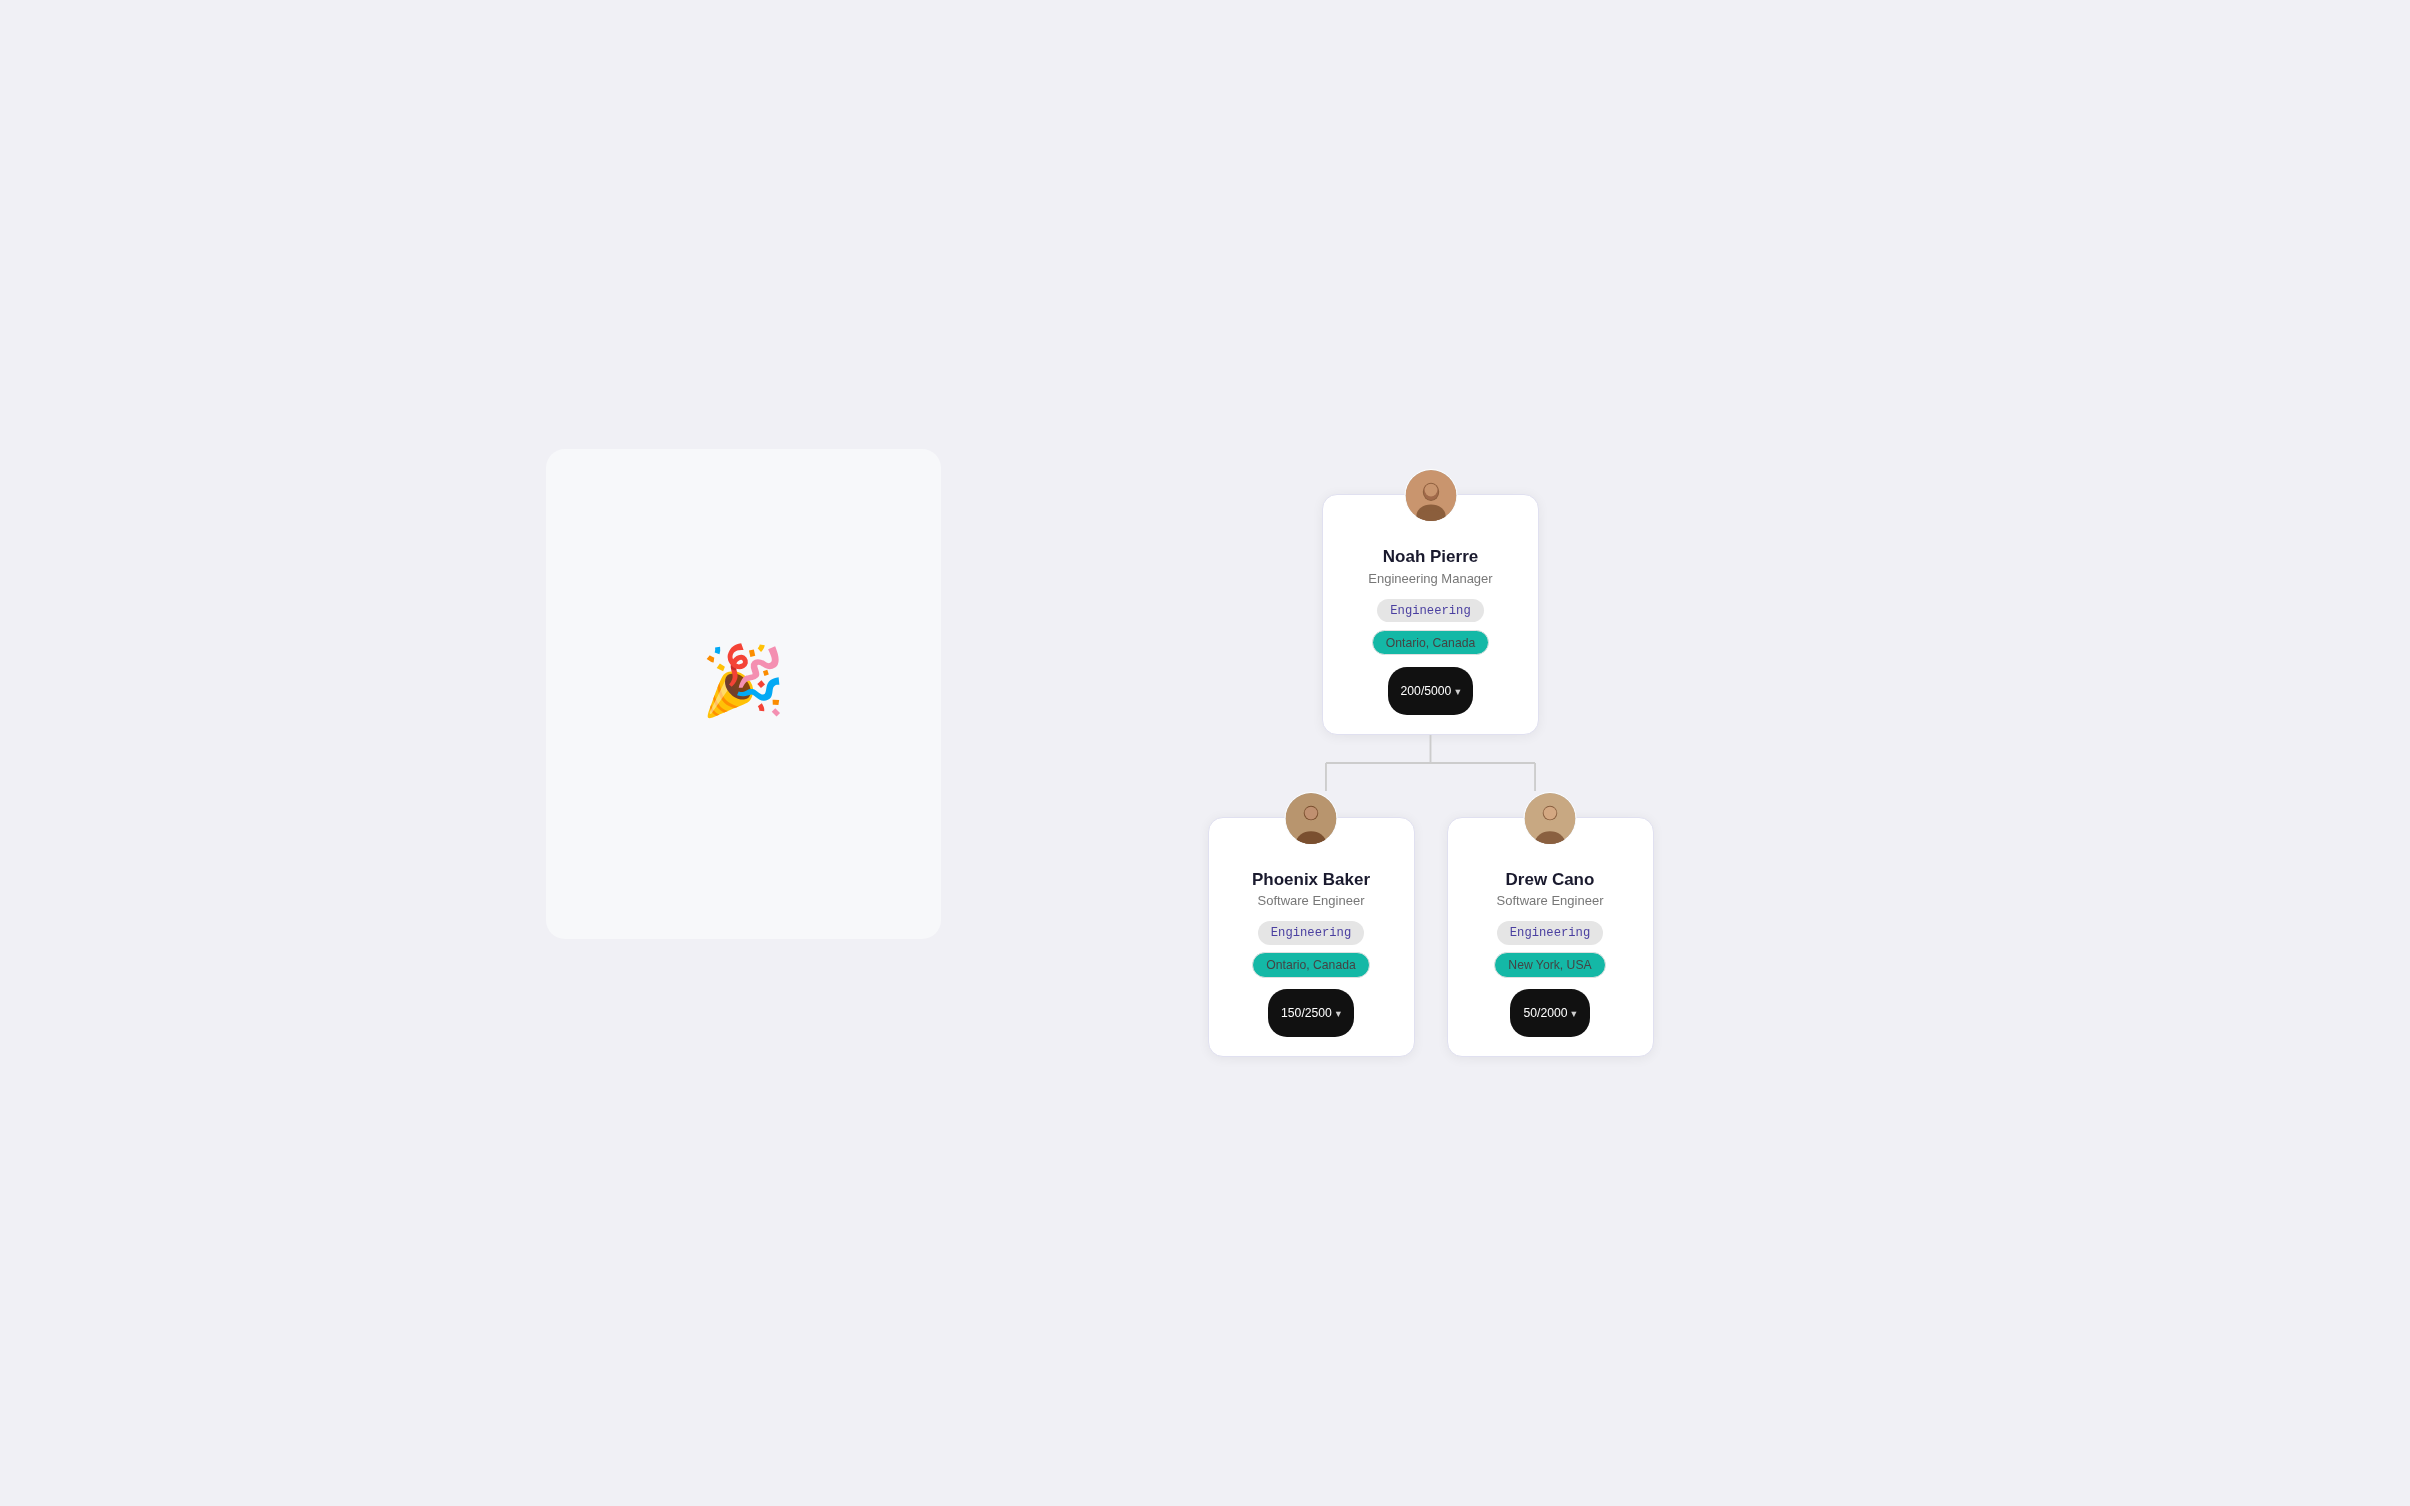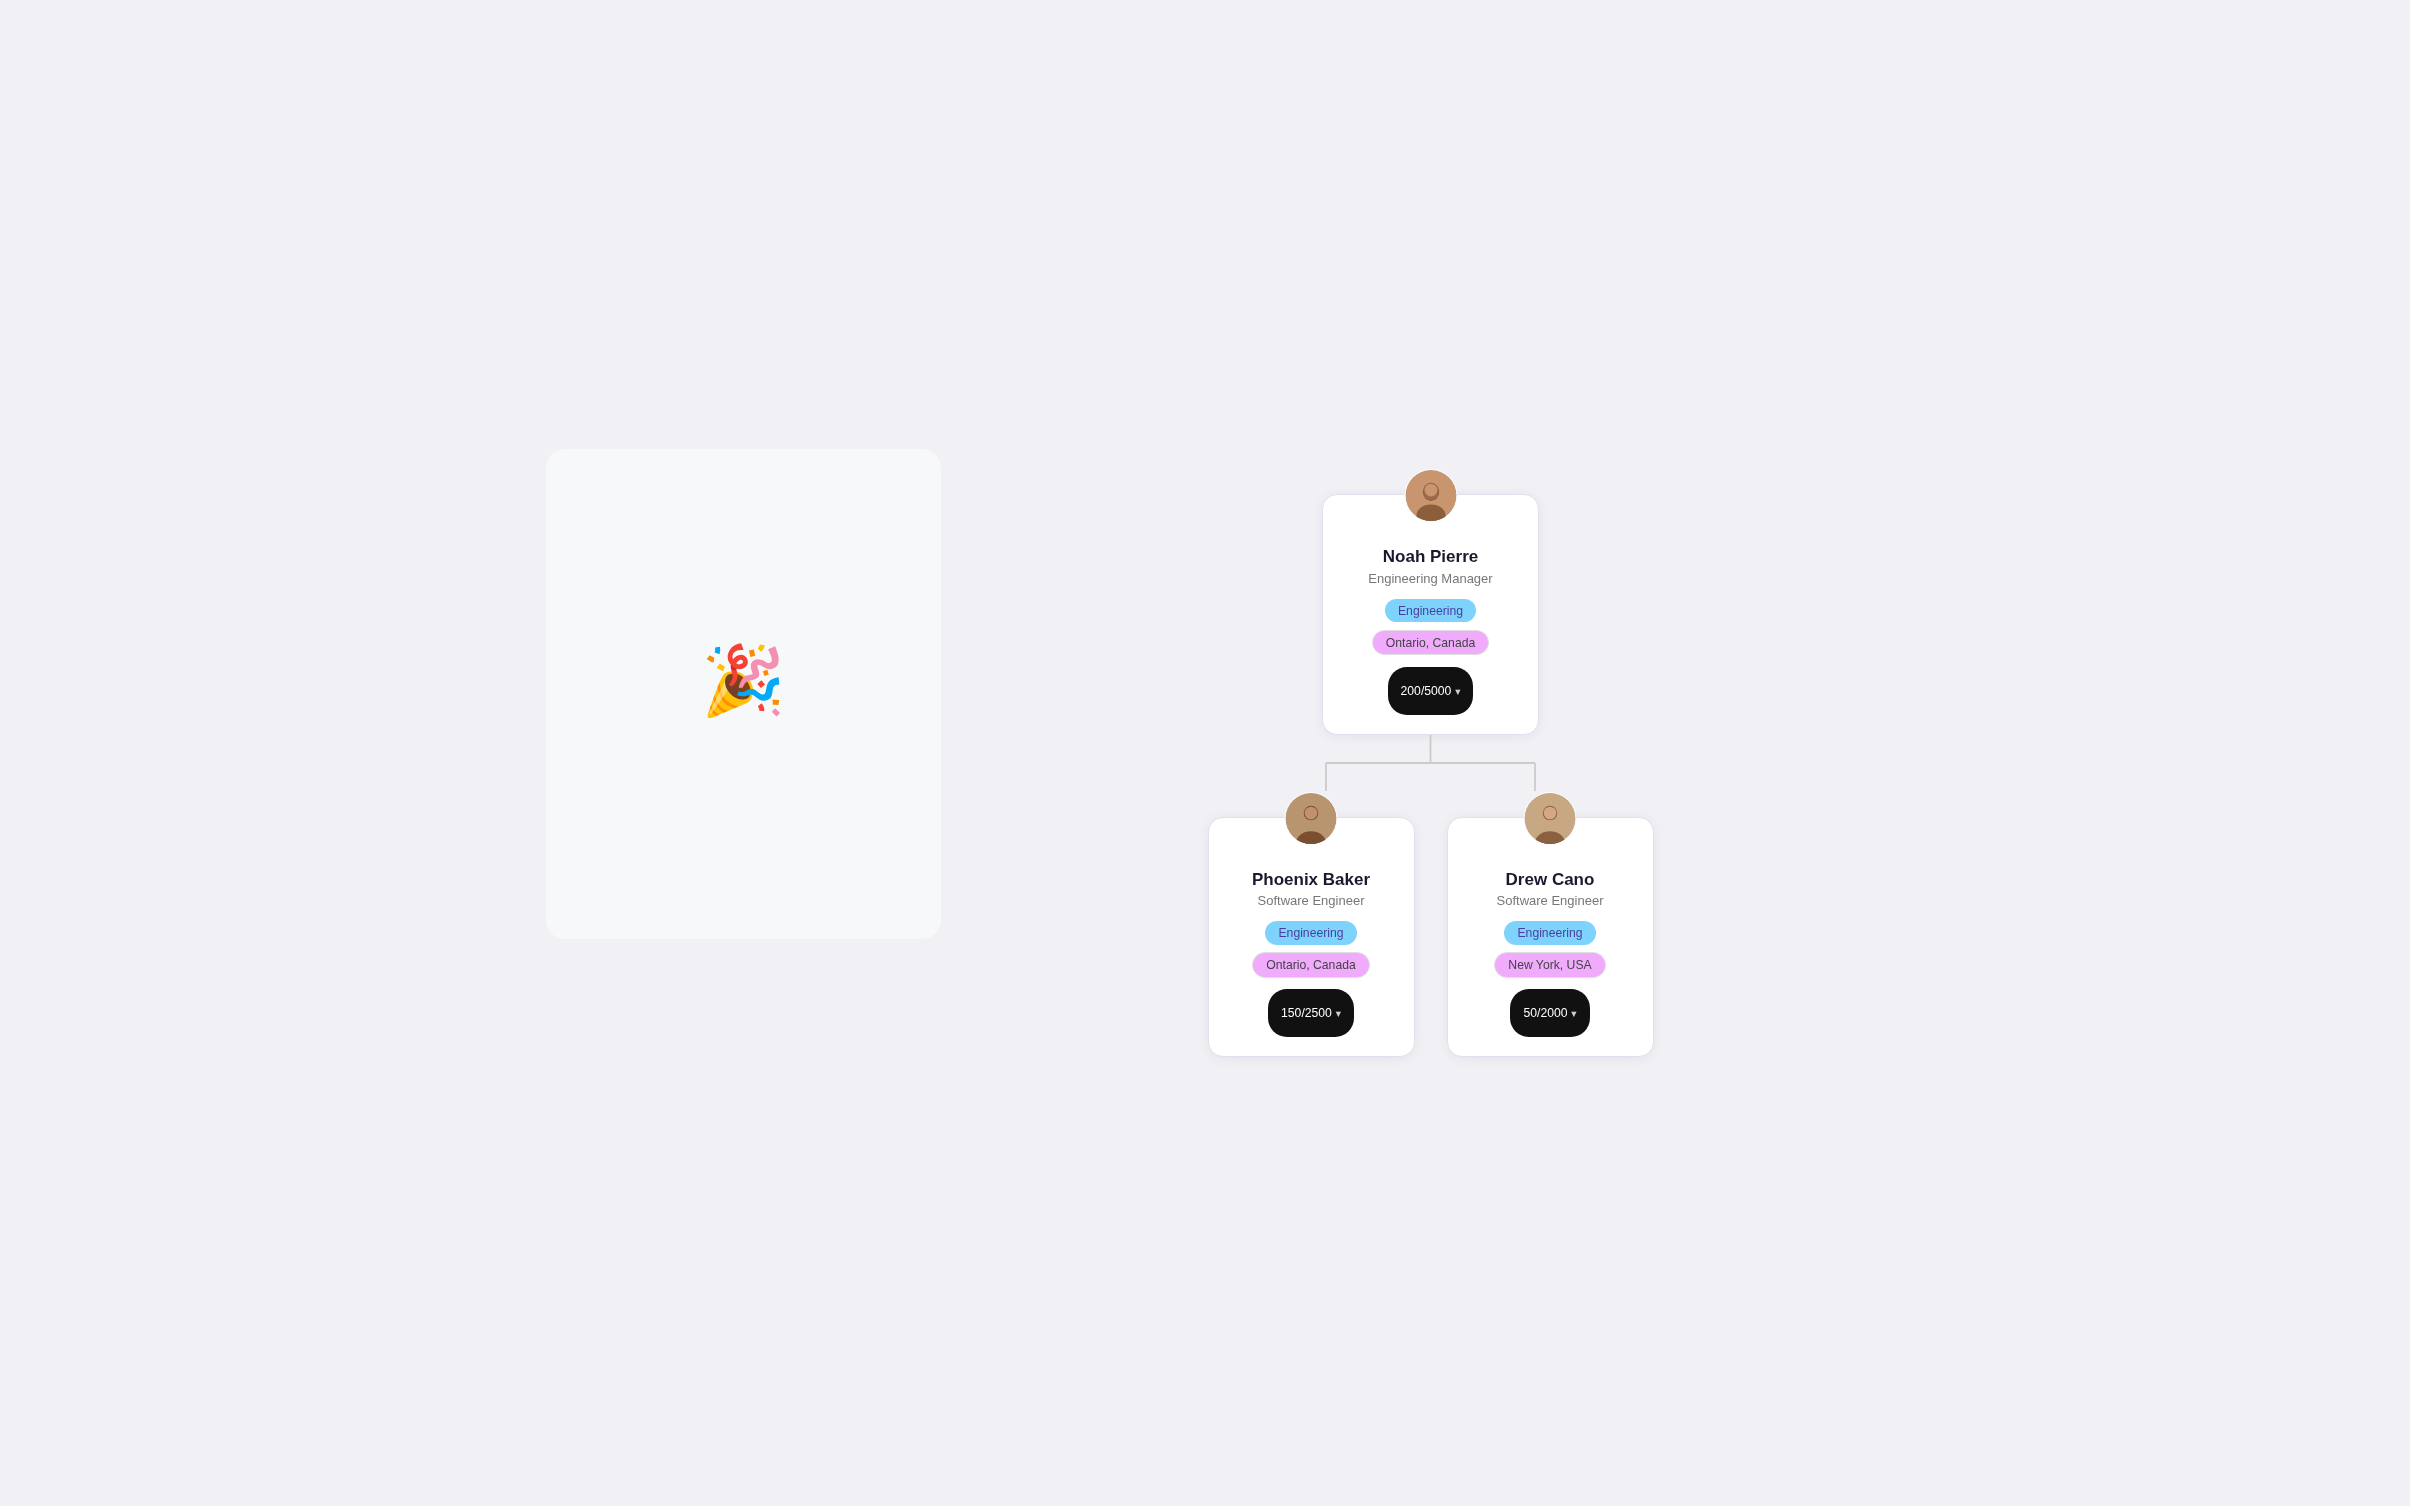--- a/index.html
+++ b/index.html
@@ -182,26 +182,27 @@
 
     .tag {
       border-radius: 19px;
       padding: 4.7px 13px;
       font-size: 12.2px;
       font-weight: 500;
       margin-bottom: 7.5px;
     }
 
     .tag-dept {
-      background: #7dd3fc;
+      background: #e5e5e5;
       color: #4a3fa0;
+      font-family: Liberation Mono, monospace;
     }
 
     .tag-location {
-      background: #f0abfc;
+      background: #14b8a6;
       color: #444;
       border: 0.9px solid #e0e0e0;
     }
 
     .tag-score {
       background: #111;
       color: #fff;
       border-radius: 19px;
       padding: 17px 13px;
       font-size: 12.2px;

